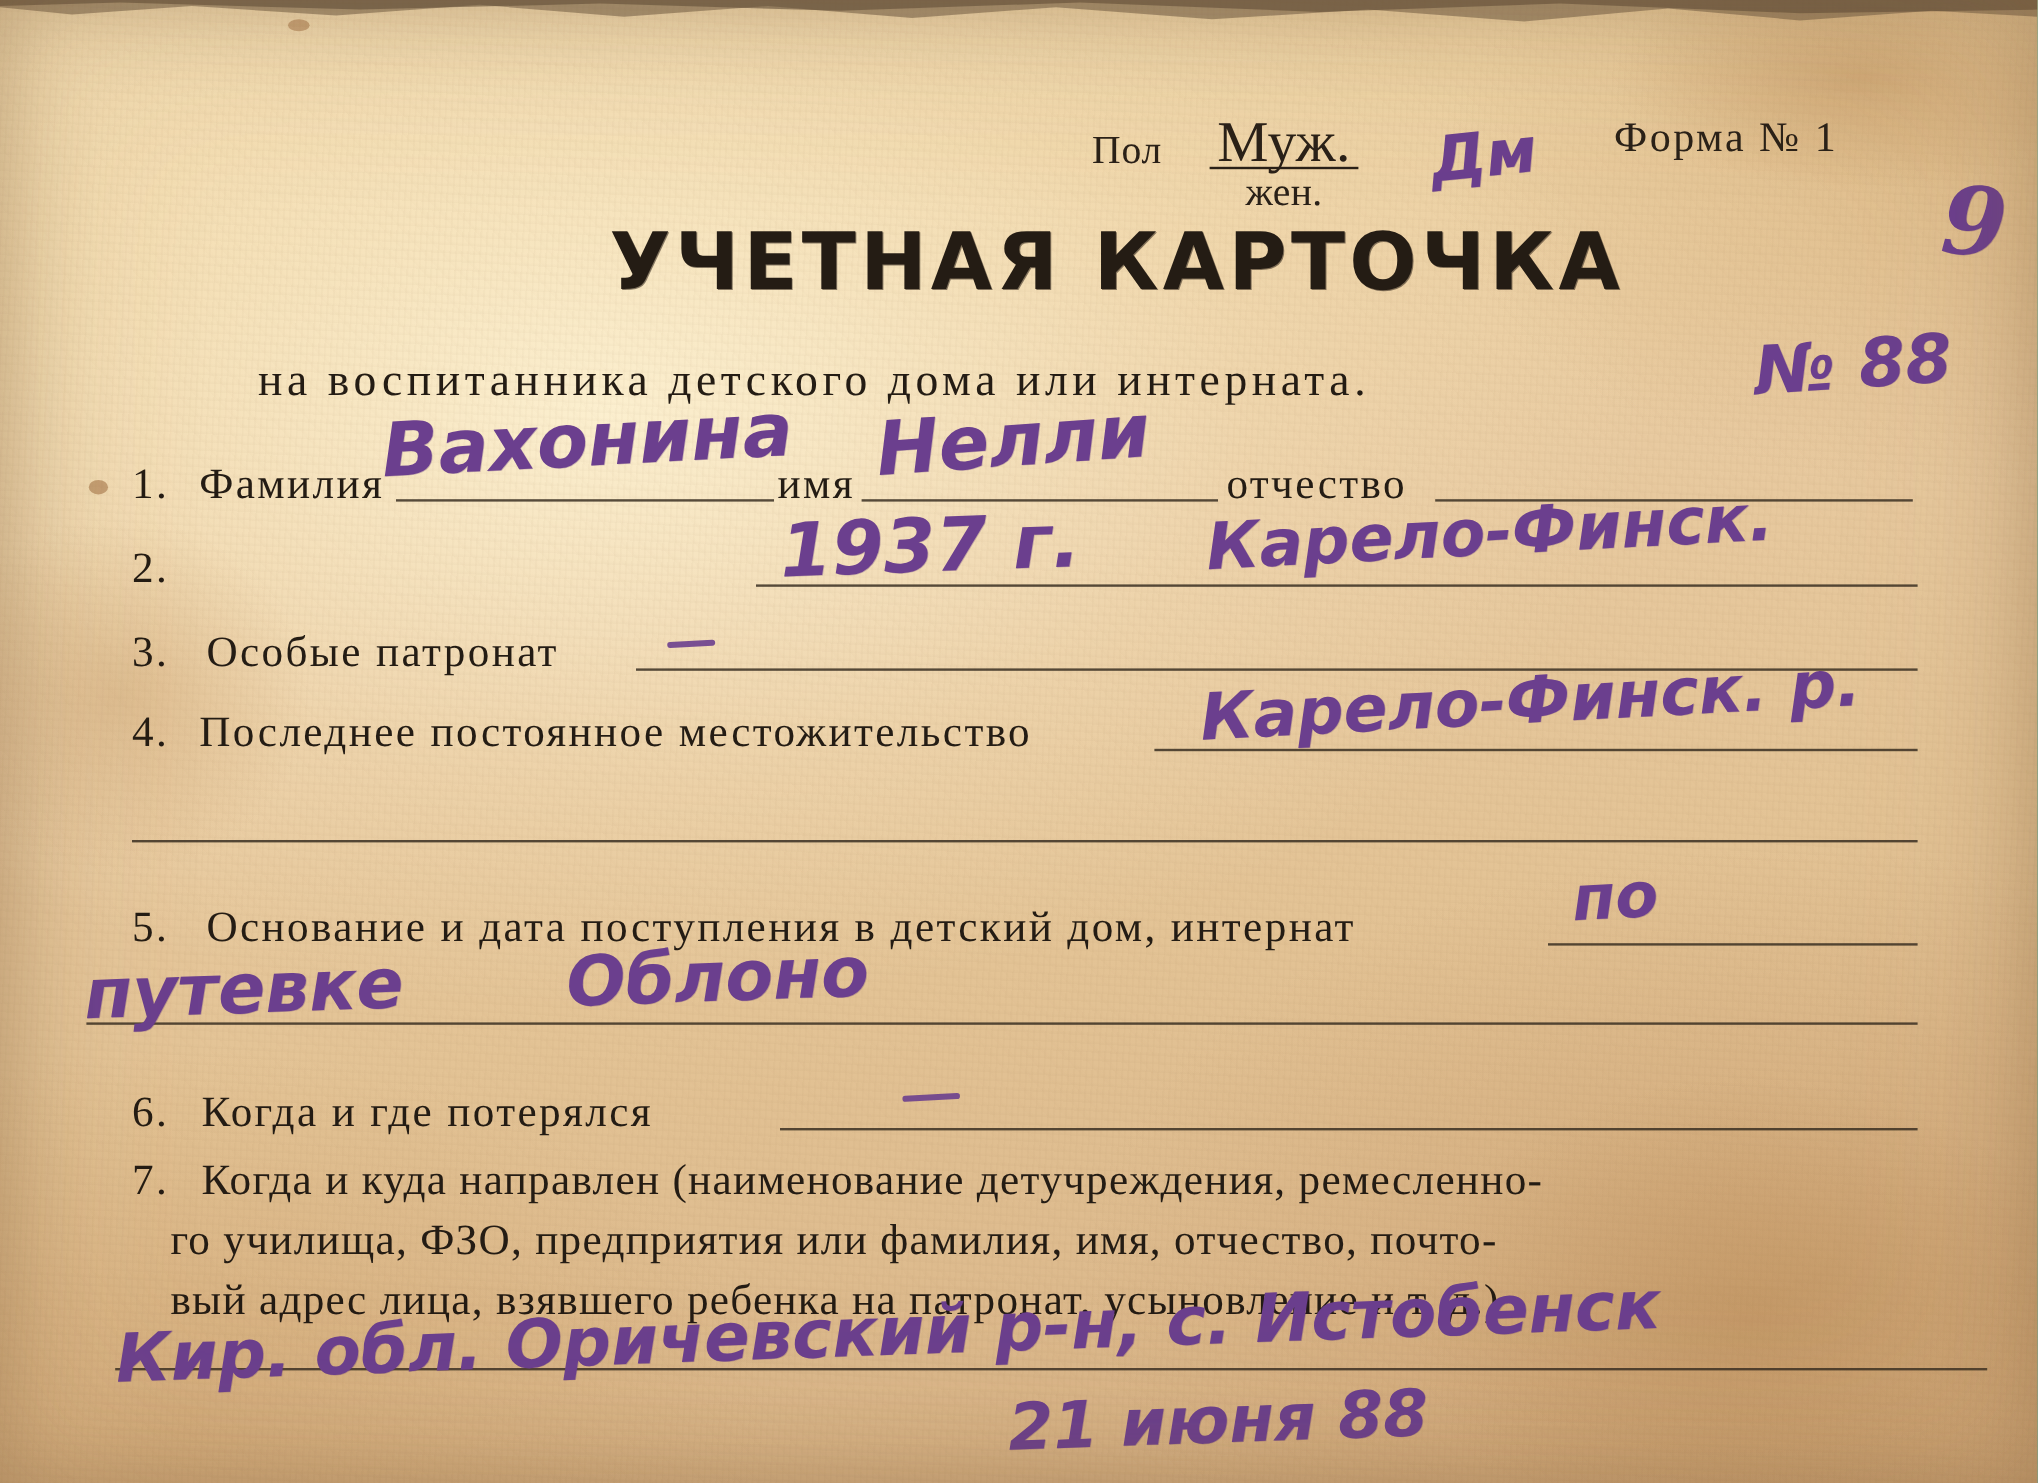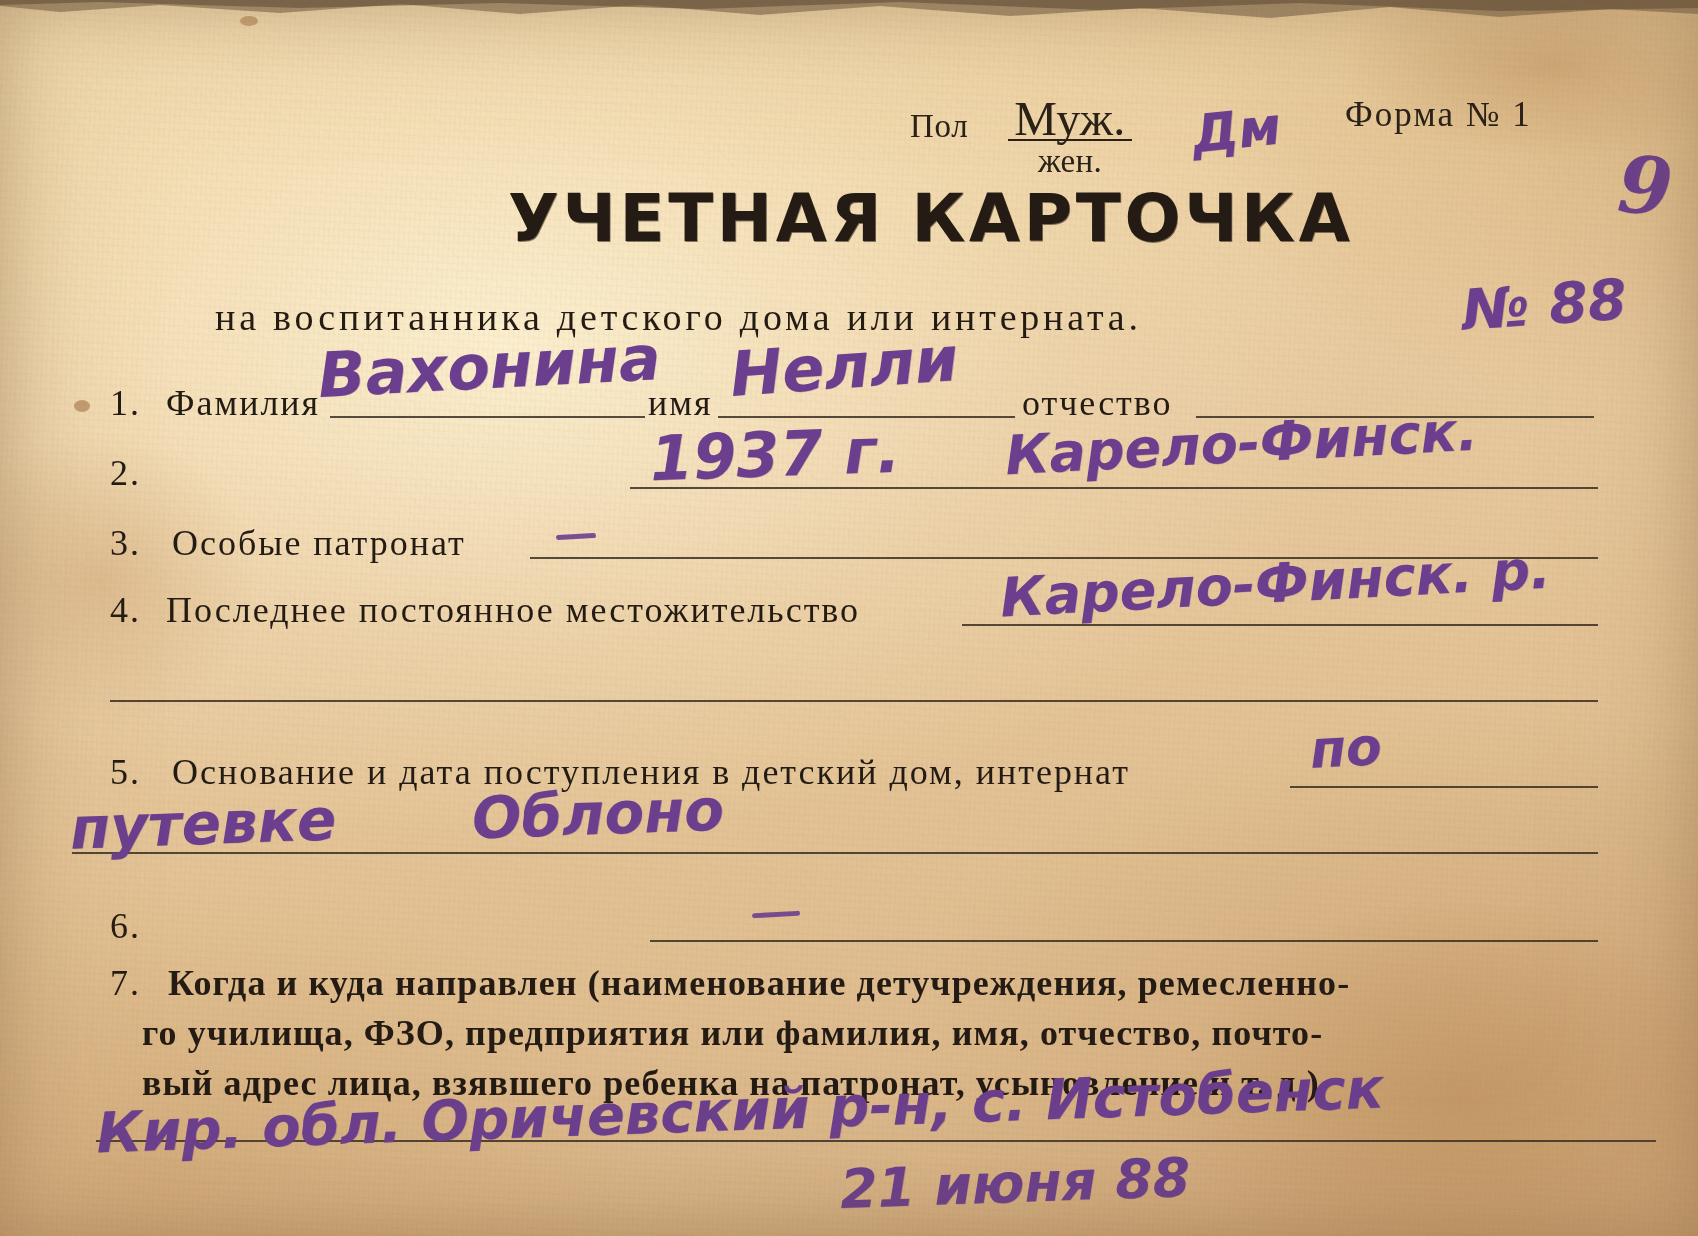--- a/index.html
+++ b/index.html
@@ -81,21 +81,21 @@
     font-size: 38px;
     letter-spacing: 0.10em;
     color: #241c14;
   }
   .item {
     font-size: 36px;
     letter-spacing: 0.055em;
     color: #241c14;
     white-space: nowrap;
   }
-  .item7 { letter-spacing: 0.03em; font-weight: bold; }
+  .item7 { letter-spacing: 0.03em; }
 
   .gender-box {
     position: absolute;
     text-align: center;
     line-height: 1.05;
   }
   .gender-box .m { font-size: 48px; display: block; }
   .gender-box .f { font-size: 33px; display: block; }
   .gender-rule {
     position: absolute;
@@ -204,20 +204,21 @@
 
     <div class="printed item" style="left:110px;top:751px;">5.</div>
     <div class="printed item" style="left:172px;top:751px;">Основание и дата поступления в детский дом, интернат</div>
     <div class="rule" style="left:1290px;top:786px;width:308px;"></div>
     <div class="rule" style="left:72px;top:852px;width:1526px;"></div>
     <div class="ink cursive" style="left:1310px;top:718px;font-size:52px;transform:rotate(-3deg);">по</div>
     <div class="ink cursive" style="left:70px;top:790px;font-size:58px;transform:rotate(-2deg);">путевке</div>
     <div class="ink cursive" style="left:472px;top:780px;font-size:58px;transform:rotate(-2deg);">Облоно</div>
 
     <div class="printed item" style="left:110px;top:905px;">6.</div>
+    <div class="printed item" style="left:168px;top:905px;">Когда и где потерялся</div>
     <div class="rule" style="left:650px;top:940px;width:948px;"></div>
     <div class="dash" style="left:752px;top:912px;width:48px;"></div>
 
     <div class="printed item" style="left:110px;top:962px;">7.</div>
     <div class="printed item item7" style="left:168px;top:962px;">Когда и куда направлен (наименование детучреждения, ремесленно-</div>
     <div class="printed item item7" style="left:142px;top:1012px;">го училища, ФЗО, предприятия или фамилия, имя, отчество, почто-</div>
     <div class="printed item item7" style="left:142px;top:1062px;">вый адрес лица, взявшего ребенка на патронат, усыновление и т. д.)</div>
     <div class="rule" style="left:96px;top:1140px;width:1560px;"></div>
     <div class="ink cursive" style="left:96px;top:1078px;font-size:56px;transform:rotate(-2deg);">Кир. обл. Оричевский р-н, с. Истобенск</div>
     <div class="ink cursive" style="left:840px;top:1152px;font-size:54px;transform:rotate(-2deg);">21 июня 88</div>

